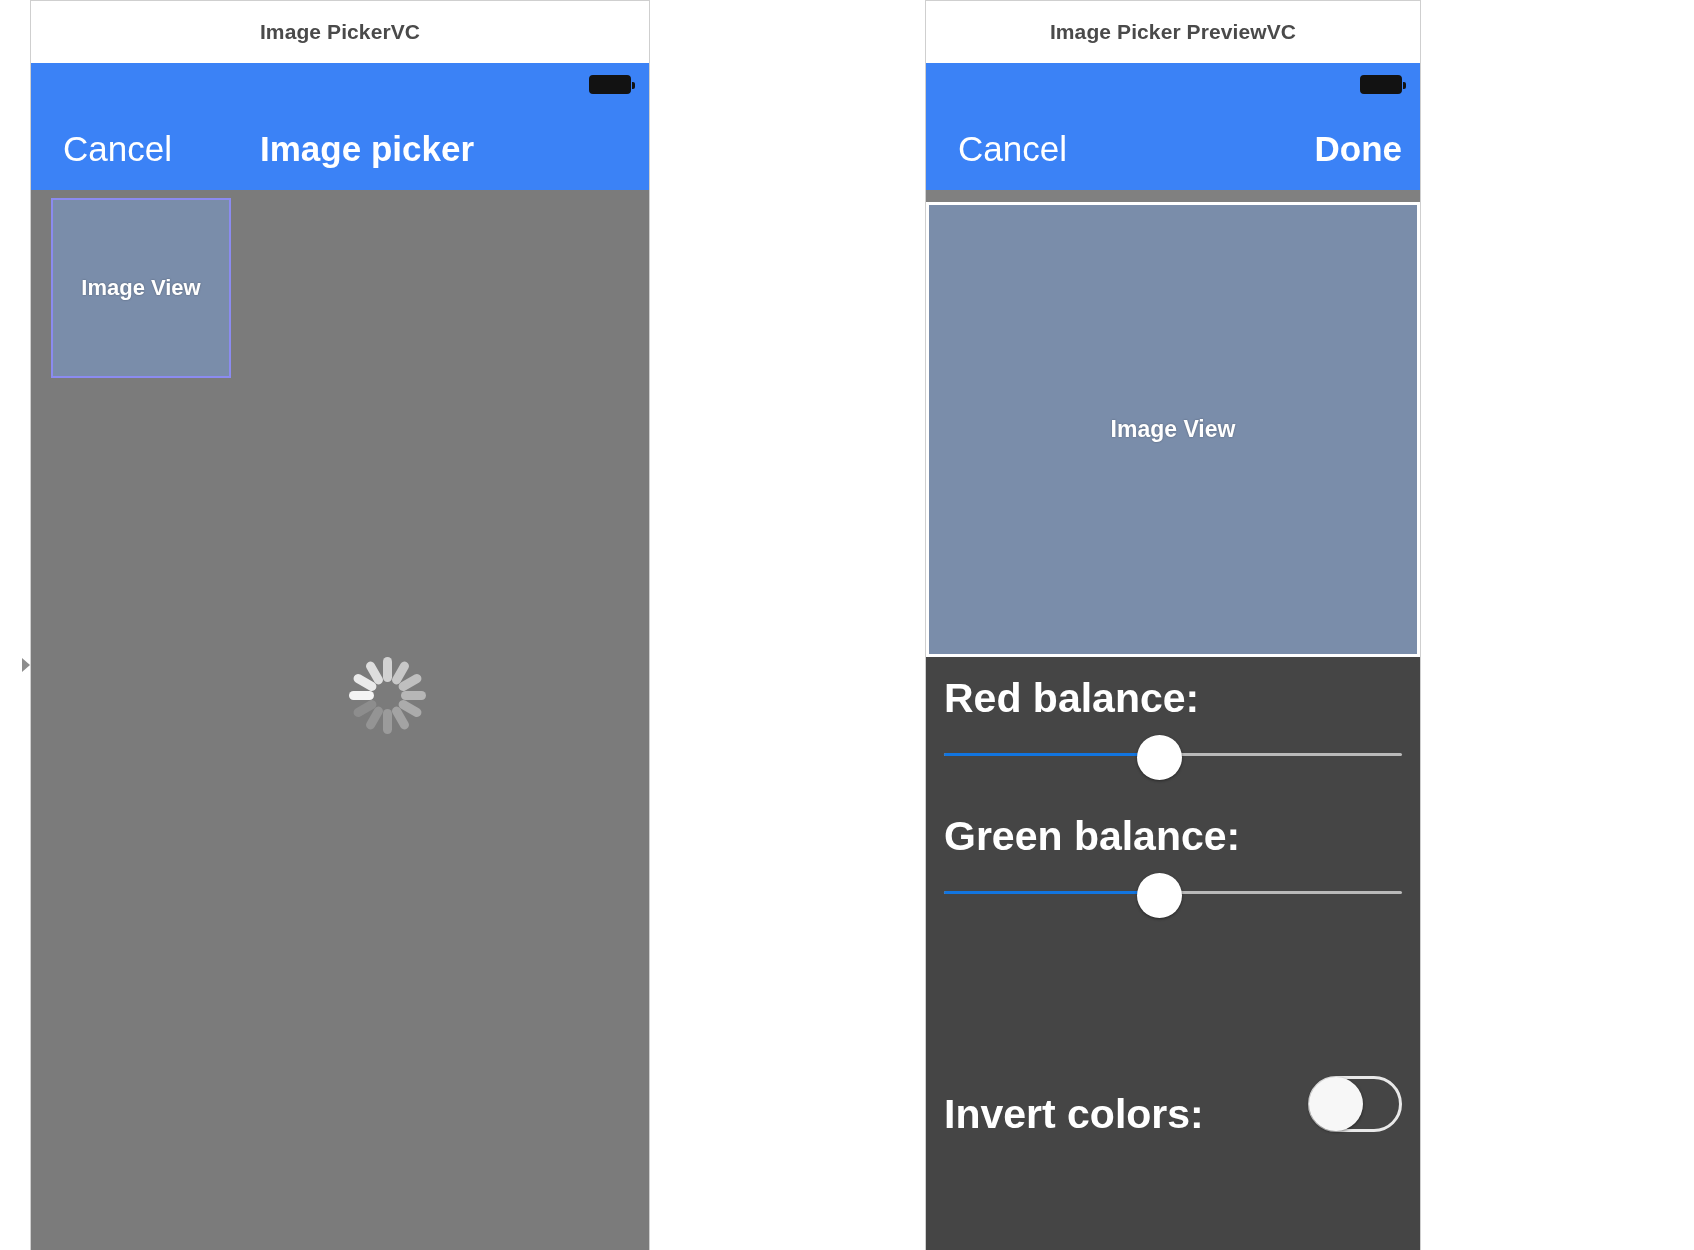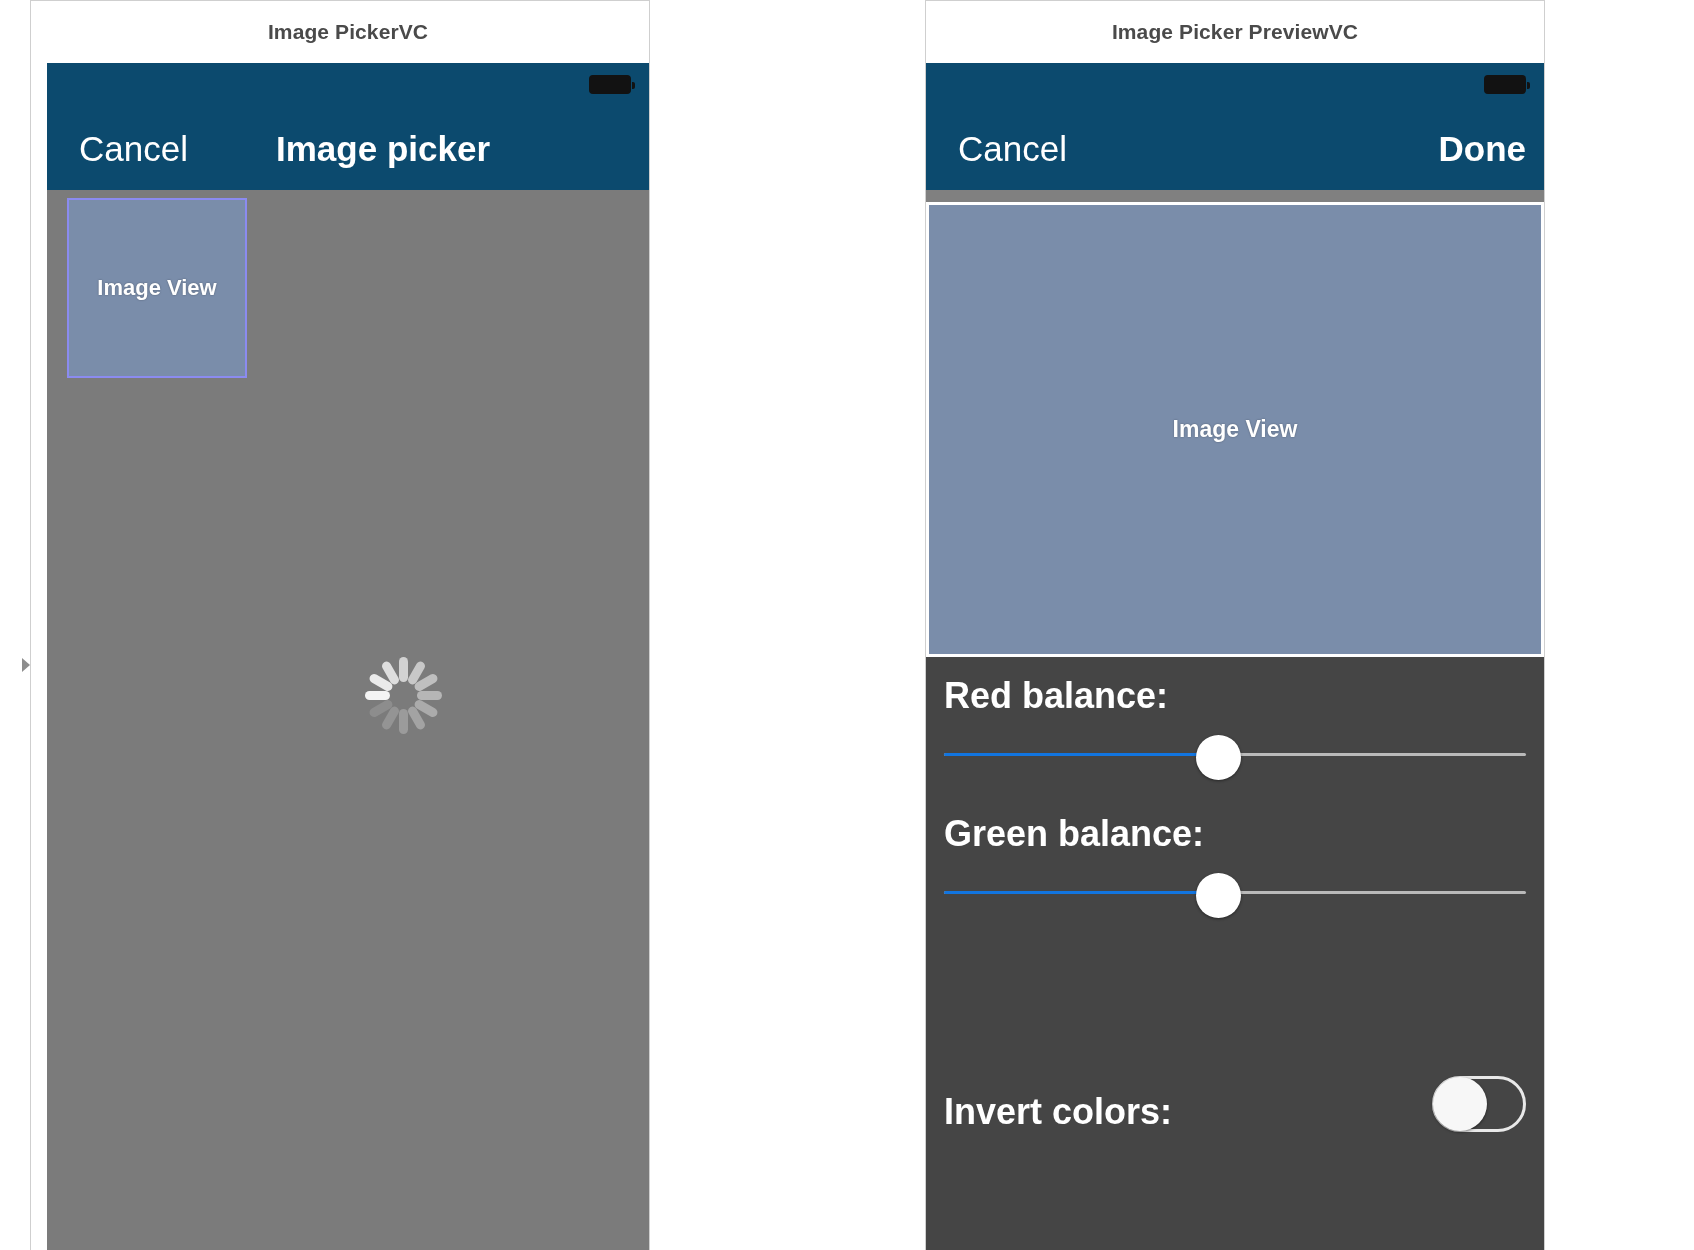--- a/index.html
+++ b/index.html
@@ -14,37 +14,37 @@
 
   
   .device{
     position:absolute;
     background:#ffffff;
     border:1px solid #cfcfcf;
     border-bottom:none;
     box-sizing:border-box;
     overflow:hidden;
   }
-  #device-left{left:30px;top:0px;width:620px;height:1250px;padding-left:16px;}
-  #device-right{left:925px;top:0px;width:620px;height:1250px;}
+  #device-left{left:30px;top:0px;width:620px;height:1250px;}
+  #device-right{left:925px;top:0px;width:496px;height:1250px;}
 
   .scene-title{
     height:62px;
     background:#ffffff;
     display:flex;align-items:center;justify-content:center;
     font-size:21px;font-weight:bold;color:#4a4a4a;
     letter-spacing:.1px;
     box-sizing:border-box;
   }
 
   
   .navbar{
     position:relative;
     height:127px;
-    background:#0c4a6e;
+    background:#3b82f6;
     box-sizing:border-box;
   }
   .battery{
     position:absolute;right:18px;top:12px;
     width:42px;height:19px;
     border:2px solid #121212;
     border-radius:4px;
     background:#121212;
     box-sizing:border-box;
   }
@@ -117,21 +117,21 @@
     display:flex;align-items:center;justify-content:center;
   }
   .big-imgview .imgview-label{font-size:23px;}
   .controls{
     position:absolute;left:0;right:0;top:467px;bottom:0;
     background:#454545;
     box-sizing:border-box;
     padding:0 18px;
   }
   .ctl-label{
-    color:#ffffff;font-size:36px;font-weight:bold;
+    color:#ffffff;font-size:41px;font-weight:bold;
     white-space:nowrap;
   }
   .slider-block{position:relative;}
   .slider-block .ctl-label{position:absolute;left:0;top:0;}
   .slider{
     position:absolute;left:0;right:0;
     height:36px;
   }
   .track{
     position:absolute;left:0;right:0;top:16px;height:3px;

